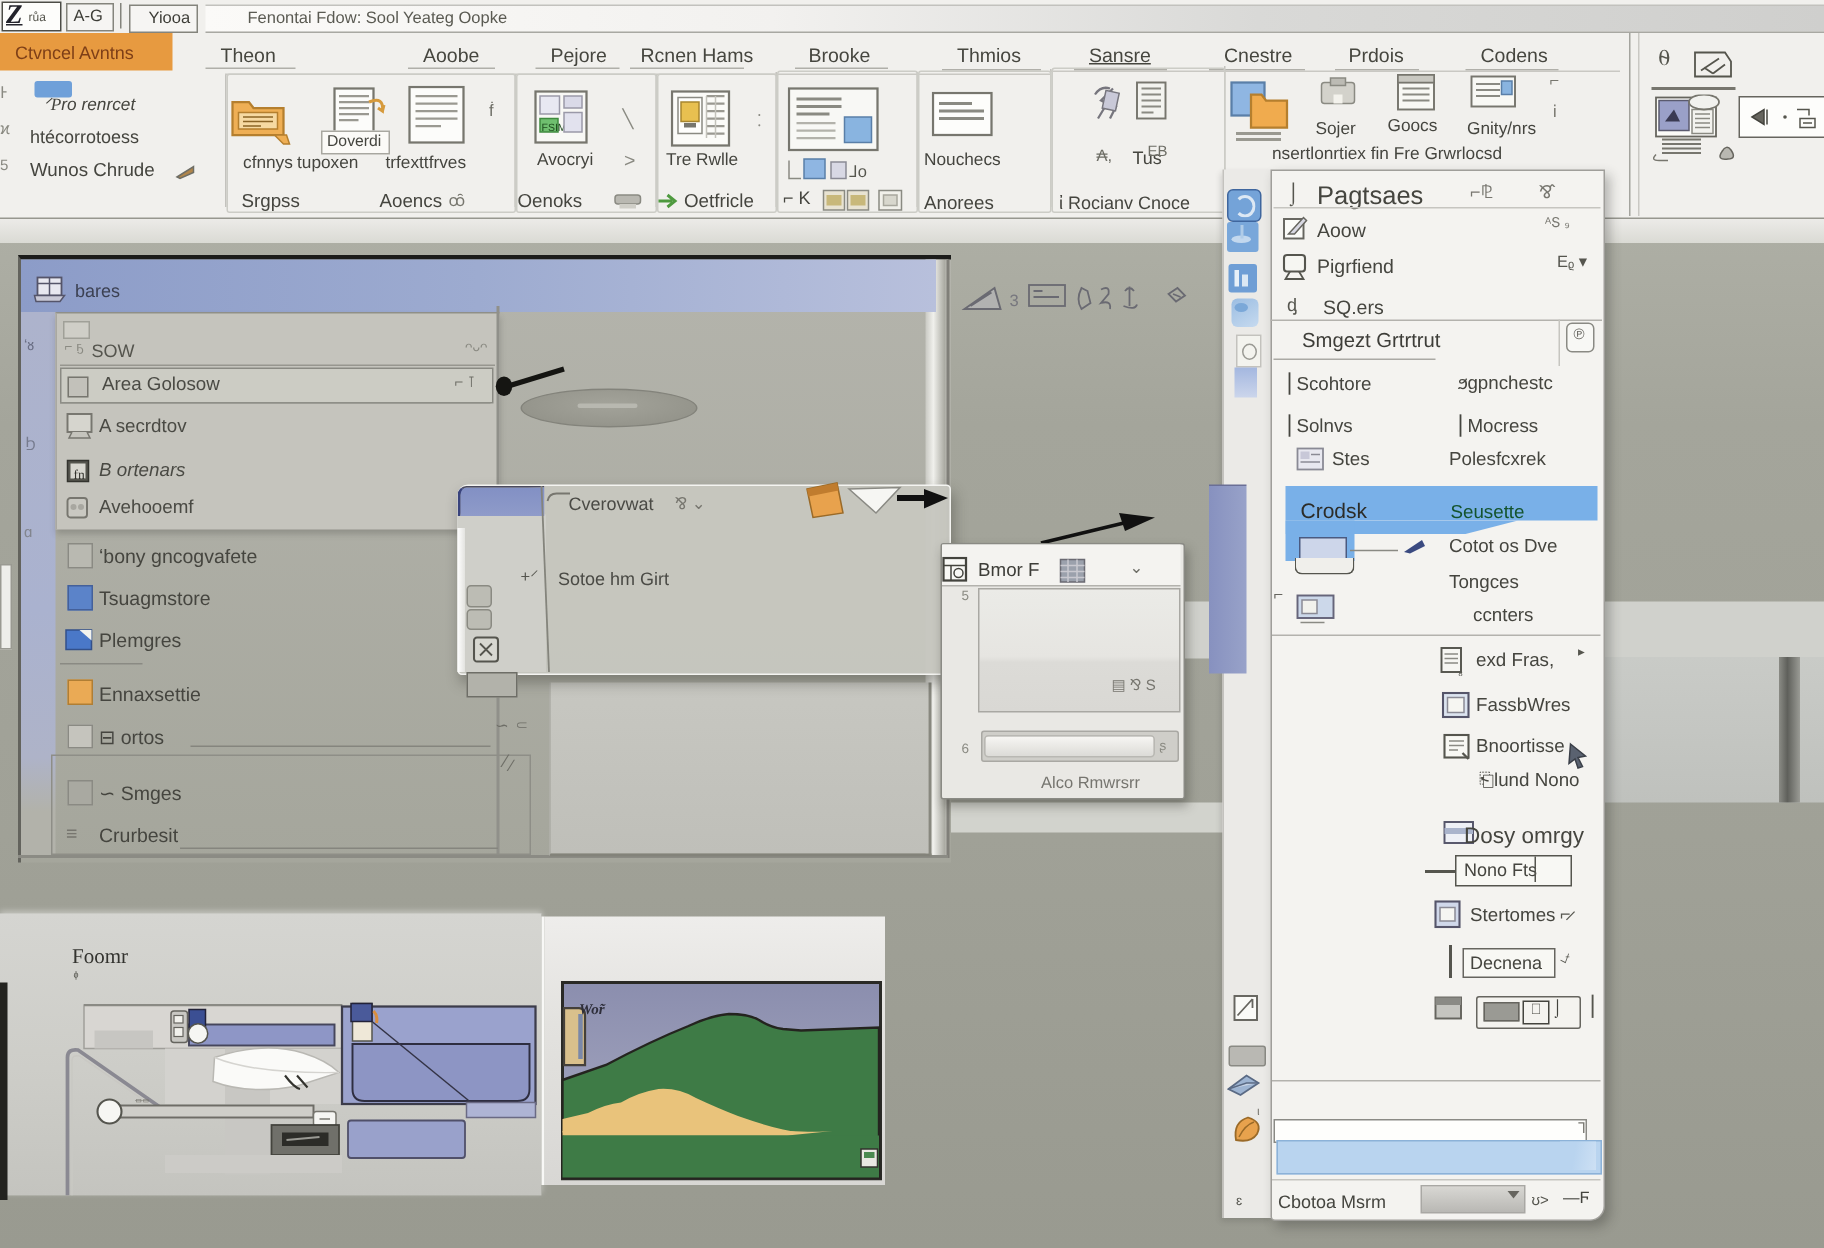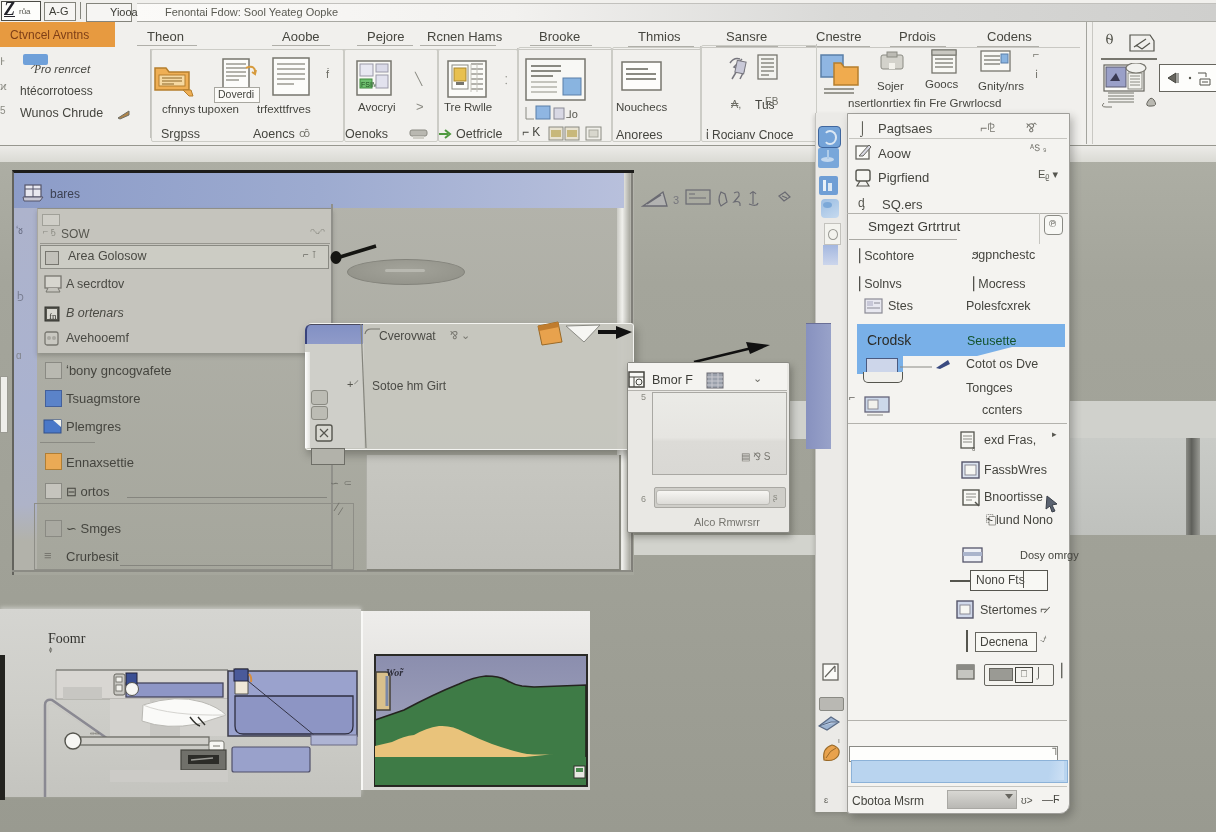--- a/index.html
+++ b/index.html
@@ -19,33 +19,33 @@
   <div class="txt abs" style="left:165px;top:6px;font-size:11px;color:#5a5a52;">Fenontai Fdow: Sool Yeateg Oopke</div>
   <div class="abs" style="left:1px;top:1px;width:38px;height:18px;background:#fdfdfb;border:1.5px solid #4c4c46;">
       <span style="position:absolute;left:2px;top:-3px;font-family:'Liberation Serif',serif;font-style:italic;font-weight:bold;font-size:18px;color:#23232b;text-decoration:underline;">Z</span>
       <span style="position:absolute;left:17px;top:5px;font-size:8px;color:#55554d;"> růa</span>
     </div>
   <div class="abs" style="left:44px;top:2px;width:30px;height:17px;background:#f6f5f3;border:1px solid #84847c;">
       <span style="position:absolute;left:4px;top:2px;font-size:11px;color:#3d3d37;">A-G</span>
     </div>
   <div class="abs" style="left:80px;top:2px;width:1px;height:17px;background:#84847c;"></div>
   <div class="abs" style="left:86px;top:3px;width:44px;height:17px;background:#f6f5f3;border:1px solid #84847c;">
-      <span style="position:absolute;left:23px;top:2px;font-size:11px;color:#3d3d37;">Yiooa</span>
+      <span style="position:absolute;left:12px;top:2px;font-size:11px;color:#3d3d37;">Yiooa</span>
     </div>
 
   <div class="abs" style="left:0;top:22px;width:115px;height:25px;background:#e79a40;"></div>
   <div class="txt abs" style="left:10px;top:28px;font-size:12px;color:#7e3f17;">Ctvncel Avntns</div>
 
   <div class="txt abs" style="left:147px;top:29px;font-size:13px;color:#46463f;">Theon</div>
   <div class="txt abs" style="left:282px;top:29px;font-size:13px;color:#46463f;">Aoobe</div>
   <div class="txt abs" style="left:367px;top:29px;font-size:13px;color:#46463f;">Pejore</div>
   <div class="txt abs" style="left:427px;top:29px;font-size:13px;color:#46463f;">Rcnen Hams</div>
   <div class="txt abs" style="left:539px;top:29px;font-size:13px;color:#46463f;">Brooke</div>
   <div class="txt abs" style="left:638px;top:29px;font-size:13px;color:#46463f;">Thmios</div>
-  <div class="txt abs" style="left:726px;top:29px;font-size:13px;color:#46463f;">Sansre</div>
+  <div class="txt abs" style="left:726px;top:29px;font-size:13px;color:#46463f;text-decoration:underline;">Sansre</div>
   <div class="txt abs" style="left:816px;top:29px;font-size:13px;color:#46463f;">Cnestre</div>
   <div class="txt abs" style="left:899px;top:29px;font-size:13px;color:#46463f;">Prdois</div>
   <div class="txt abs" style="left:987px;top:29px;font-size:13px;color:#46463f;">Codens</div>
 
   <div class="abs" style="left:137px;top:45px;width:60px;height:1px;background:#b0afa9;"></div>
   <div class="abs" style="left:272px;top:45px;width:58px;height:1px;background:#b0afa9;"></div>
   <div class="abs" style="left:357px;top:45px;width:56px;height:1px;background:#b0afa9;"></div>
   <div class="abs" style="left:420px;top:45px;width:76px;height:1px;background:#b0afa9;"></div>
   <div class="abs" style="left:530px;top:45px;width:62px;height:1px;background:#b0afa9;"></div>
   <div class="abs" style="left:628px;top:46px;width:66px;height:1px;background:#b0afa9;"></div>
@@ -434,21 +434,21 @@
 <div class="txt abs" style="left:838px;top:736px;font-size:8px;color:#77766f;">ι</div>
 <svg class="abs" style="left:820px;top:742px;" width="24" height="22">
     <path d="M4 18 Q2 6 12 3 Q22 6 18 14 Q14 20 4 18 Z" fill="#e8a24d" stroke="#9a6a28" stroke-width="1.2"></path>
     <path d="M6 16 Q10 8 16 6" stroke="#9a6a28" fill="none"></path>
   </svg>
 <div class="txt abs" style="left:824px;top:795px;font-size:9px;color:#55554e;">ɛ</div>
 
 <div class="abs" id="panel" style="left:847px;top:113px;width:221px;height:699px;background:#f4f3f0;border:1px solid #9f9e9a;border-radius:0 0 10px 3px;box-shadow:3px 4px 8px rgba(40,40,35,0.3);"></div>
 
 <div class="txt abs" style="left:858px;top:120px;font-size:14px;color:#55554e;">⌡</div>
-<div class="txt abs" style="left:878px;top:121px;font-size:13px;">Pagtsaes</div>
+<div class="txt abs" style="left:878px;top:121px;font-size:17px;">Pagtsaes</div>
 <div class="txt abs" style="left:980px;top:119px;font-size:12px;color:#77766f;">⌐⅊</div>
 <div class="txt abs" style="left:1026px;top:119px;font-size:12px;color:#77766f;">⅋̂</div>
 <svg class="abs" style="left:855px;top:143px;" width="18" height="18">
     <rect x="1" y="3" width="13" height="13" fill="#fbfbf8" stroke="#66655f" stroke-width="1.3"></rect>
     <path d="M4 13 L14 2 l2 2 L8 13 Z" fill="#d8d8e2" stroke="#66655f" stroke-width="1"></path>
   </svg>
 <div class="txt abs" style="left:878px;top:146px;font-size:13px;">Aoow</div>
 <div class="txt abs" style="left:1030px;top:143px;font-size:9px;color:#77766f;">ᴬՏ ₉</div>
 <svg class="abs" style="left:854px;top:168px;" width="20" height="19">
     <rect x="2" y="2" width="14" height="11" rx="2" fill="#f6f6f2" stroke="#55554e" stroke-width="1.4"></rect>
@@ -522,21 +522,21 @@
   </svg>
 <div class="txt abs" style="left:984px;top:490px;font-size:12.5px;">Bnoortisse</div>
 <svg class="abs" style="left:1043px;top:494px;" width="18" height="20">
     <path d="M4 2 L14 10 L9 11 L12 17 L9 18 L7 12 L3 15 Z" fill="#5a6270" stroke="#3a3f48"></path>
   </svg>
 <div class="txt abs" style="left:986px;top:513px;font-size:12.5px;">⎗lund Nono</div>
 <svg class="abs" style="left:962px;top:547px;" width="22" height="18">
     <rect x="1" y="1" width="19" height="14" fill="#eef0f6" stroke="#55556a" stroke-width="1.3"></rect>
     <rect x="1" y="5" width="19" height="4" fill="#aab4cc"></rect>
   </svg>
-<div class="txt abs" style="left:1020px;top:549px;font-size:11px;">Dosy omrgy</div>
+<div class="txt abs" style="left:976px;top:549px;font-size:15px;">Dosy omrgy</div>
 <div class="abs" style="left:950px;top:580px;width:22px;height:1.5px;background:#55554e;"></div>
 <div class="abs" style="left:970px;top:570px;width:76px;height:19px;background:#f8f8f4;border:1.4px solid #55554e;">
     <span class="txt" style="position:absolute;left:5px;top:2px;font-size:12px;">Nono Fts</span>
     <span style="position:absolute;left:52px;top:0px;width:1px;height:17px;background:#55554e;"></span>
   </div>
 <svg class="abs" style="left:956px;top:600px;" width="20" height="20">
     <rect x="1" y="1" width="16" height="17" fill="#d0d8ea" stroke="#55556a" stroke-width="1.4"></rect>
     <rect x="4" y="5" width="10" height="9" fill="#f6f6f2" stroke="#8a8a95"></rect>
   </svg>
 <div class="txt abs" style="left:980px;top:603px;font-size:12.5px;">Stertomes</div>

